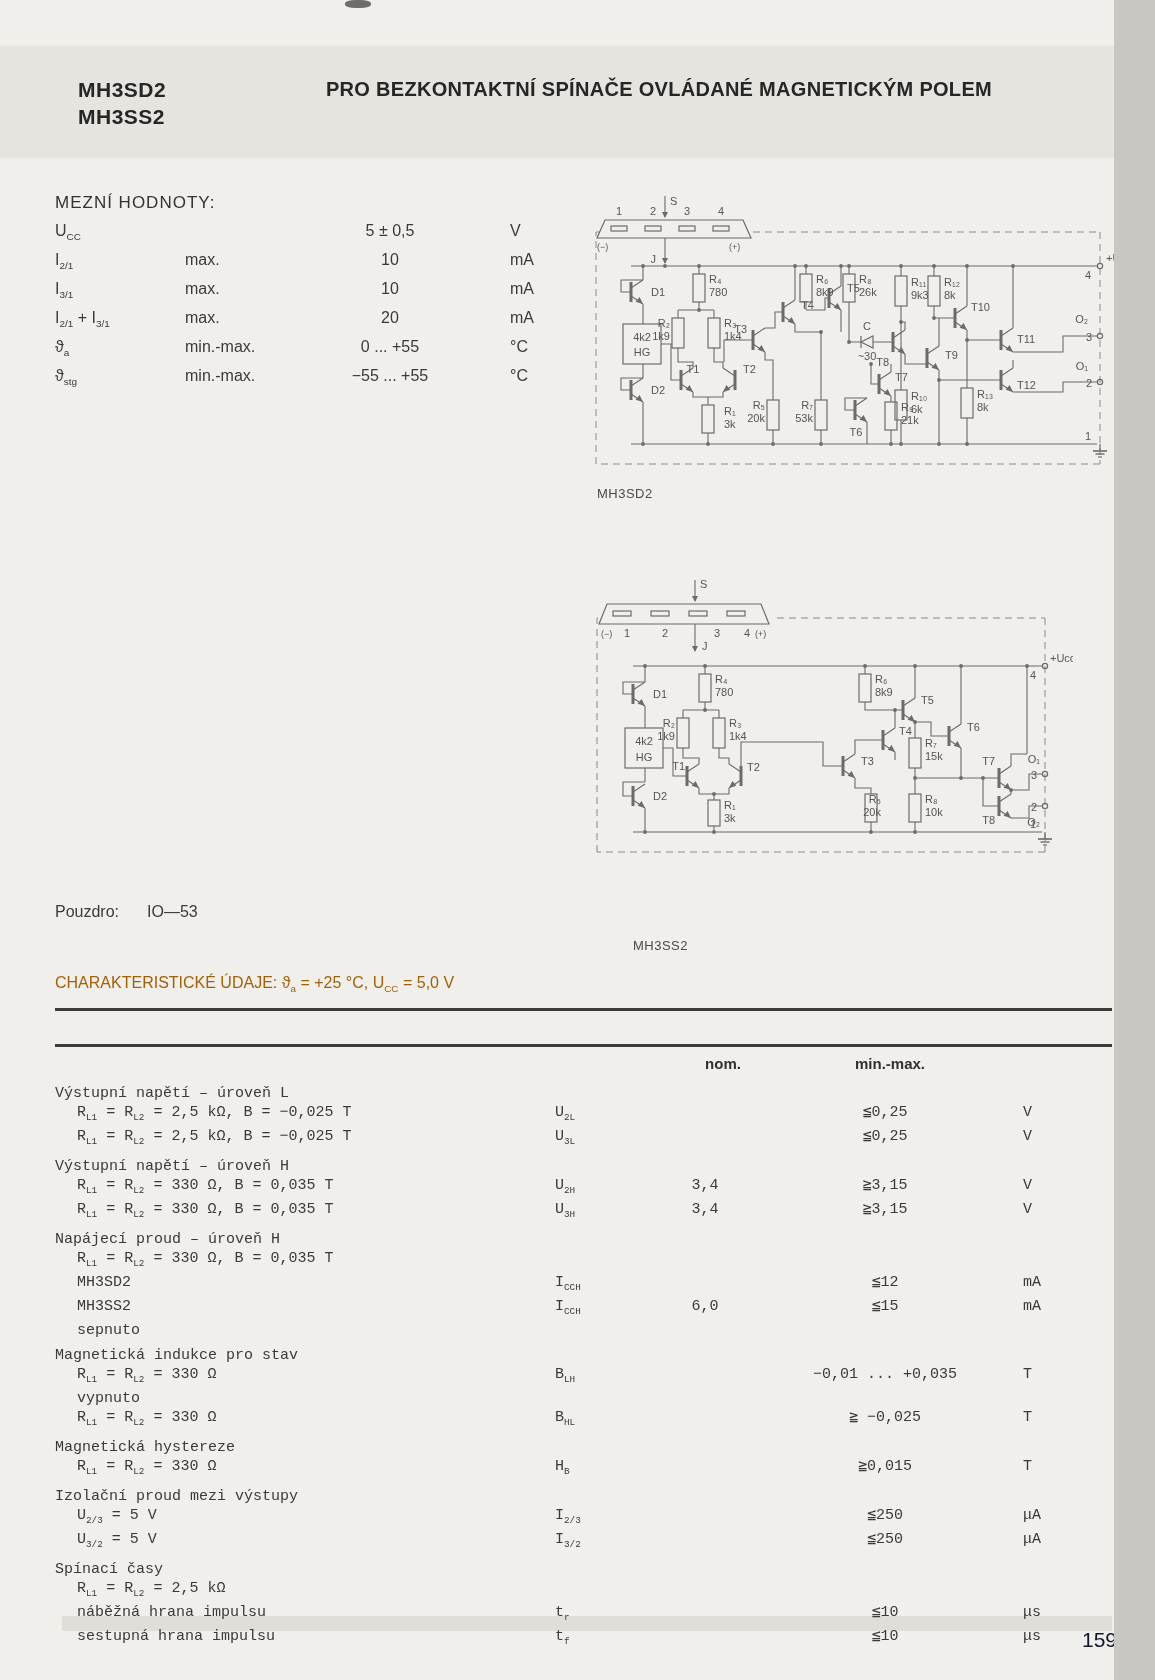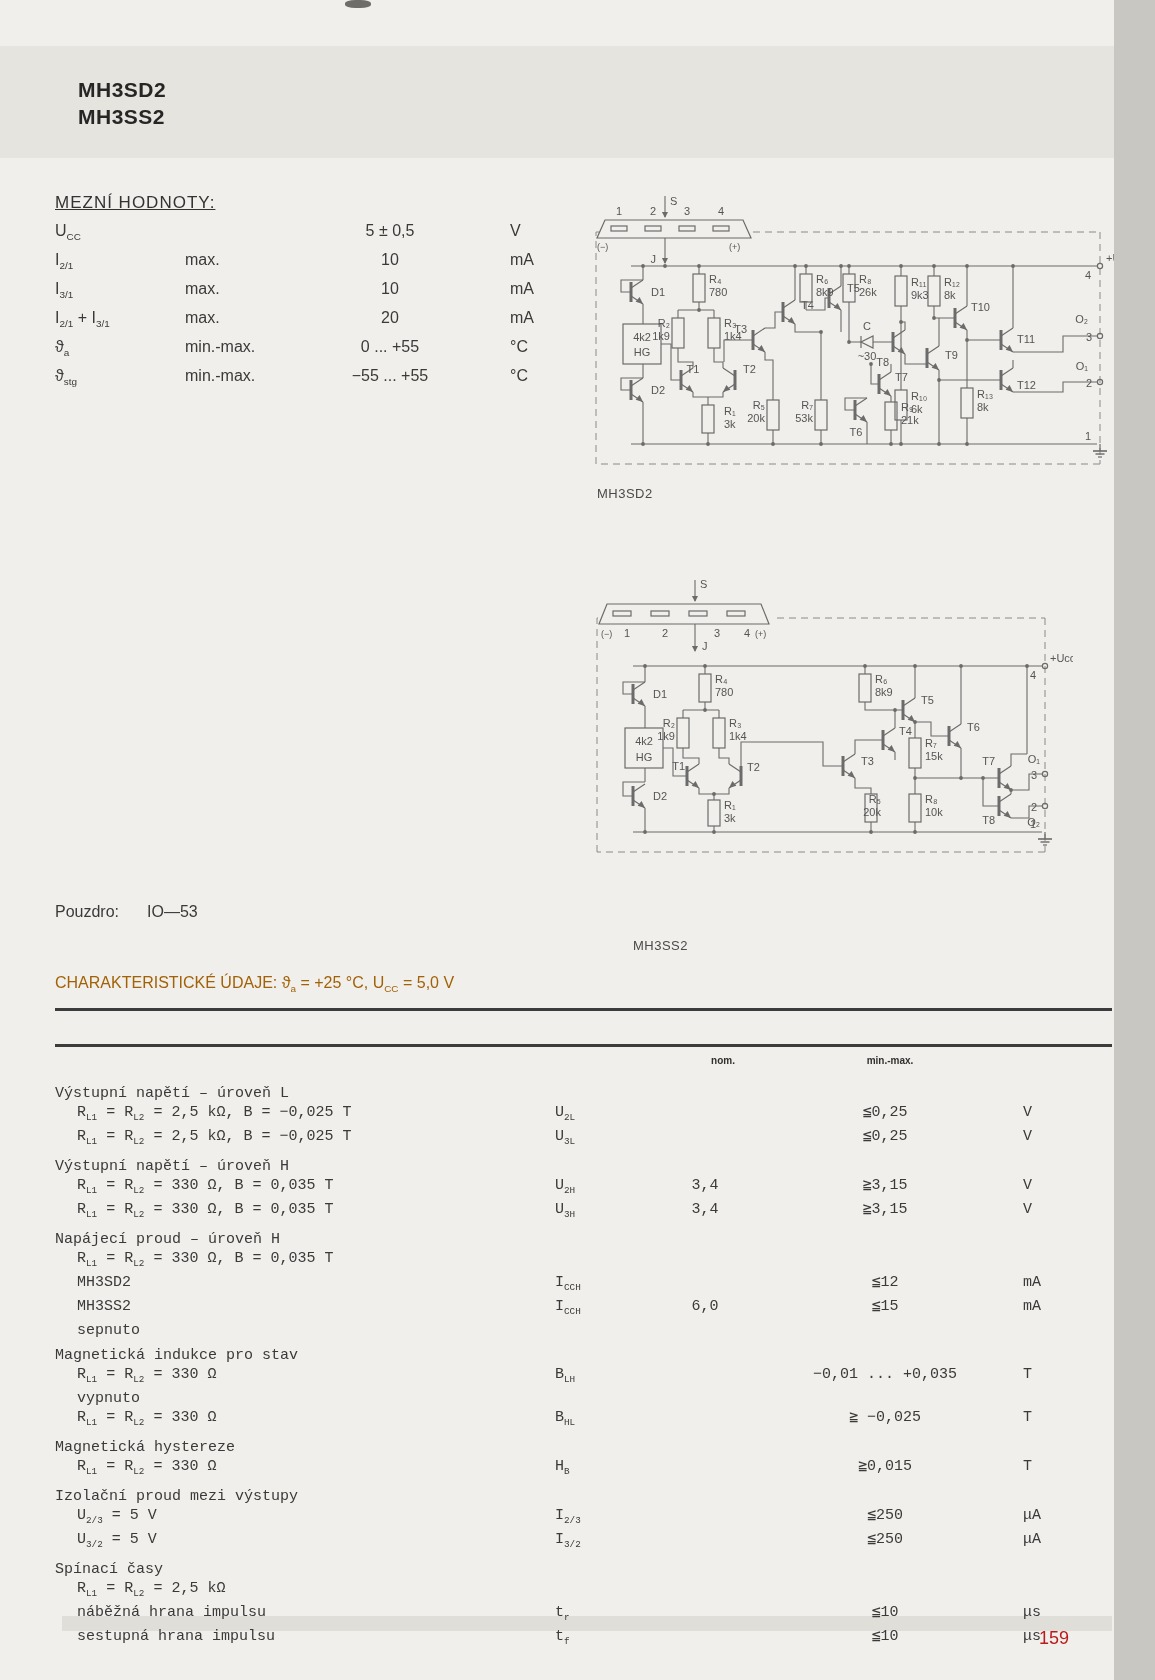--- a/index.html
+++ b/index.html
@@ -5,62 +5,63 @@
   html,body{margin:0;padding:0;background:#c9c7c2;}
   .page{position:relative;width:1114px;height:1680px;background:#f1efeb;overflow:hidden;
         font-family:"Liberation Sans","DejaVu Sans",sans-serif;color:#3a3a3a;}
   .band{position:absolute;background:#dcdad5;}
   .blob{position:absolute;background:#6f6d6a;border-radius:40%;}
   sub{font-size:0.62em;}
   
   .partnos{position:absolute;left:78px;top:76px;font-size:21px;font-weight:bold;color:#262626;line-height:27px;letter-spacing:0.5px;}
   .doctitle{position:absolute;right:122px;top:76px;text-align:right;font-size:20px;font-weight:bold;color:#262626;line-height:27px;letter-spacing:0.3px;width:760px;}
   
-  .limits-head{position:absolute;left:55px;top:193px;font-size:17px;letter-spacing:1px;color:#333;text-decoration:underline;}
+  .limits-head{position:absolute;left:55px;top:193px;font-size:17px;letter-spacing:1px;color:#333;}
   .limits{position:absolute;left:55px;top:222px;width:520px;font-size:16px;}
   .lrow{display:grid;grid-template-columns:130px 130px 150px 100px;height:29px;align-items:baseline;}
   .lrow .val{text-align:center;}
   .lrow .unit{padding-left:45px;}
   
   .diag{position:absolute;}
   .diag text{font-size:11px;fill:#555;font-family:"Liberation Sans","DejaVu Sans",sans-serif;}
   .diag text.sm{font-size:9px;}
   .diag .wire{stroke:#6b6b6b;stroke-width:1.1;fill:none;}
   .diag .dash{stroke:#8a8a8a;stroke-width:1;fill:none;stroke-dasharray:7 5;}
   .diag .comp{stroke:#6b6b6b;stroke-width:1.2;fill:none;}
   .caption{position:absolute;font-size:13px;color:#4a4a4a;letter-spacing:0.5px;}
   .pouzdro{position:absolute;left:55px;top:903px;font-size:16px;color:#3a3a3a;}
   .pouzdro .v{margin-left:28px;}
   
   .rule{position:absolute;left:55px;width:1057px;background:#3c3c3c;}
   .chars-title{position:absolute;left:55px;top:974px;font-size:16px;color:#a16207;}
-  .colhead{position:absolute;top:1055px;font-size:10px;font-weight:bold;color:#303030;}
+  .colhead{position:absolute;top:1055px;font-size:15px;font-weight:bold;color:#303030;}
   .chars{position:absolute;left:55px;top:1078px;width:1057px;font-size:15px;color:#3a3a3a;}
   .crow{display:grid;grid-template-columns:500px 90px 120px 240px 1fr;line-height:19px;align-items:baseline;font-family:Liberation Mono, monospace;}
   .crow.group{margin-top:6px;}
   .crow .c-label.ind{padding-left:22px;}
   .crow .c-nom{text-align:center;}
   .crow .c-mm{text-align:center;}
   .crow .c-unit{padding-left:18px;}
-  .pageno{position:absolute;left:1039px;top:1628px;font-size:18px;color:#b91c1c;}
+  .pageno{position:absolute;left:1082px;top:1628px;font-size:21px;color:#0f172a;}
 </style>
 </head>
 <body>
 
 <div class="page">
 
   <div class="band" style="left:0;top:46px;width:1155px;height:112px;opacity:.55;"></div>
   <div class="band" style="left:62px;top:1616px;width:1050px;height:15px;opacity:.8;"></div>
   <div class="blob" style="left:345px;top:0;width:26px;height:8px;"></div>
 
   <div class="partnos">
     <div>MH3SD2</div>
     <div>MH3SS2</div>
   </div>
   <div class="doctitle">
+    <div>PRO BEZKONTAKTNÍ SPÍNAČE OVLÁDANÉ MAGNETICKÝM POLEM</div>
   </div>
 
   <div class="limits-head">MEZNÍ HODNOTY:</div>
   <div class="limits">
     <div class="lrow">
       <div class="sym">U<sub>CC</sub></div>
       <div class="cond"></div>
       <div class="val">5 ± 0,5</div>
       <div class="unit">V</div>
     </div>

